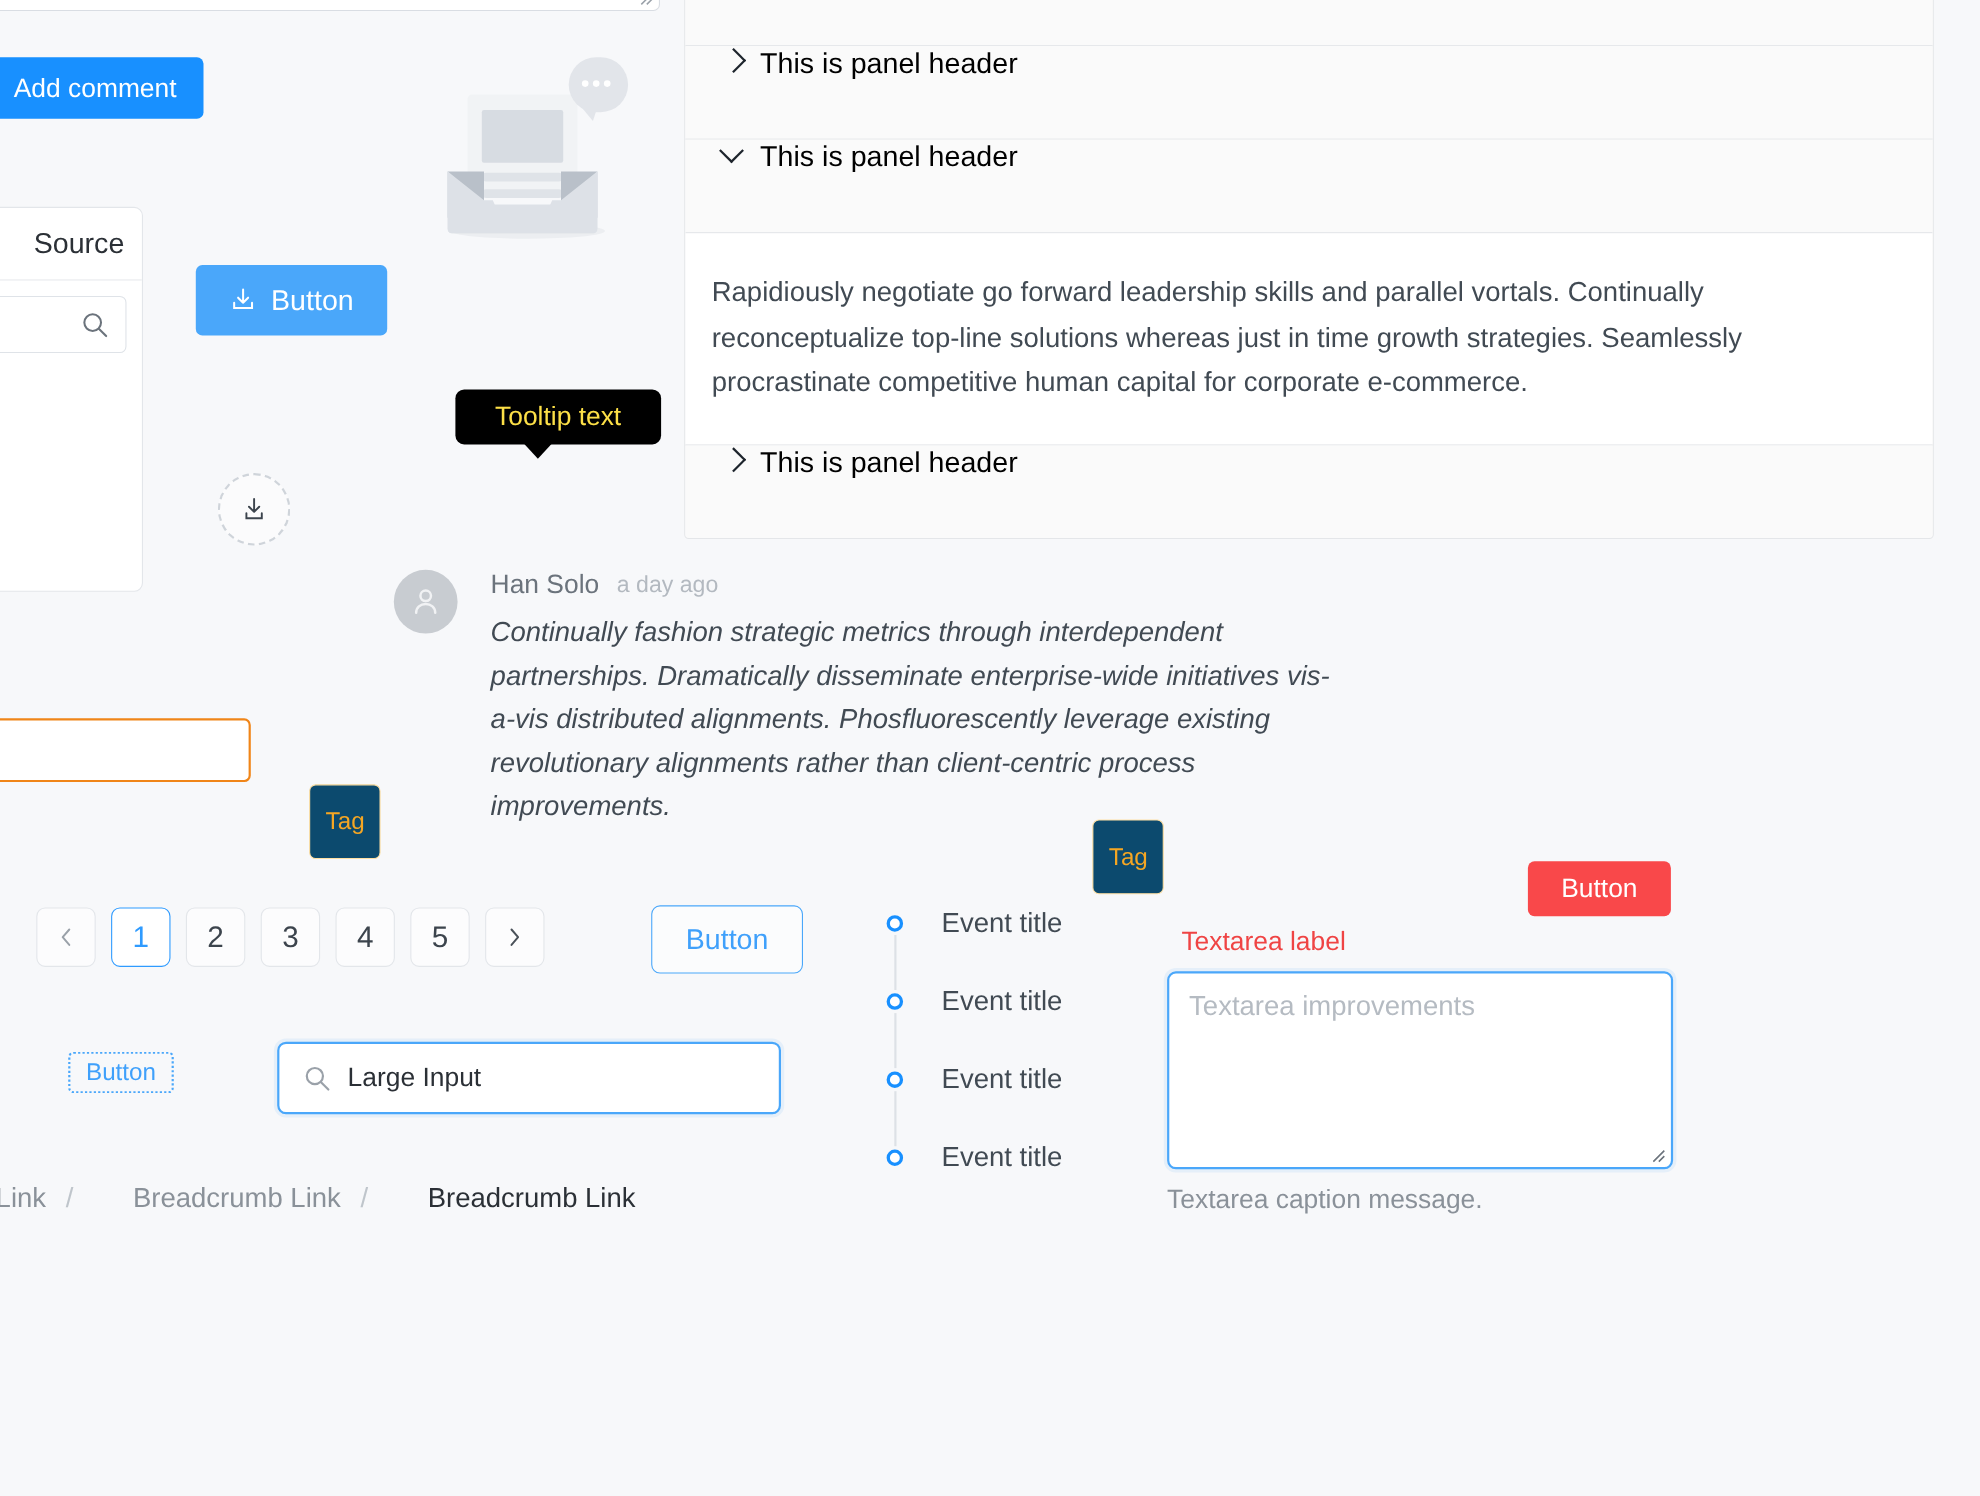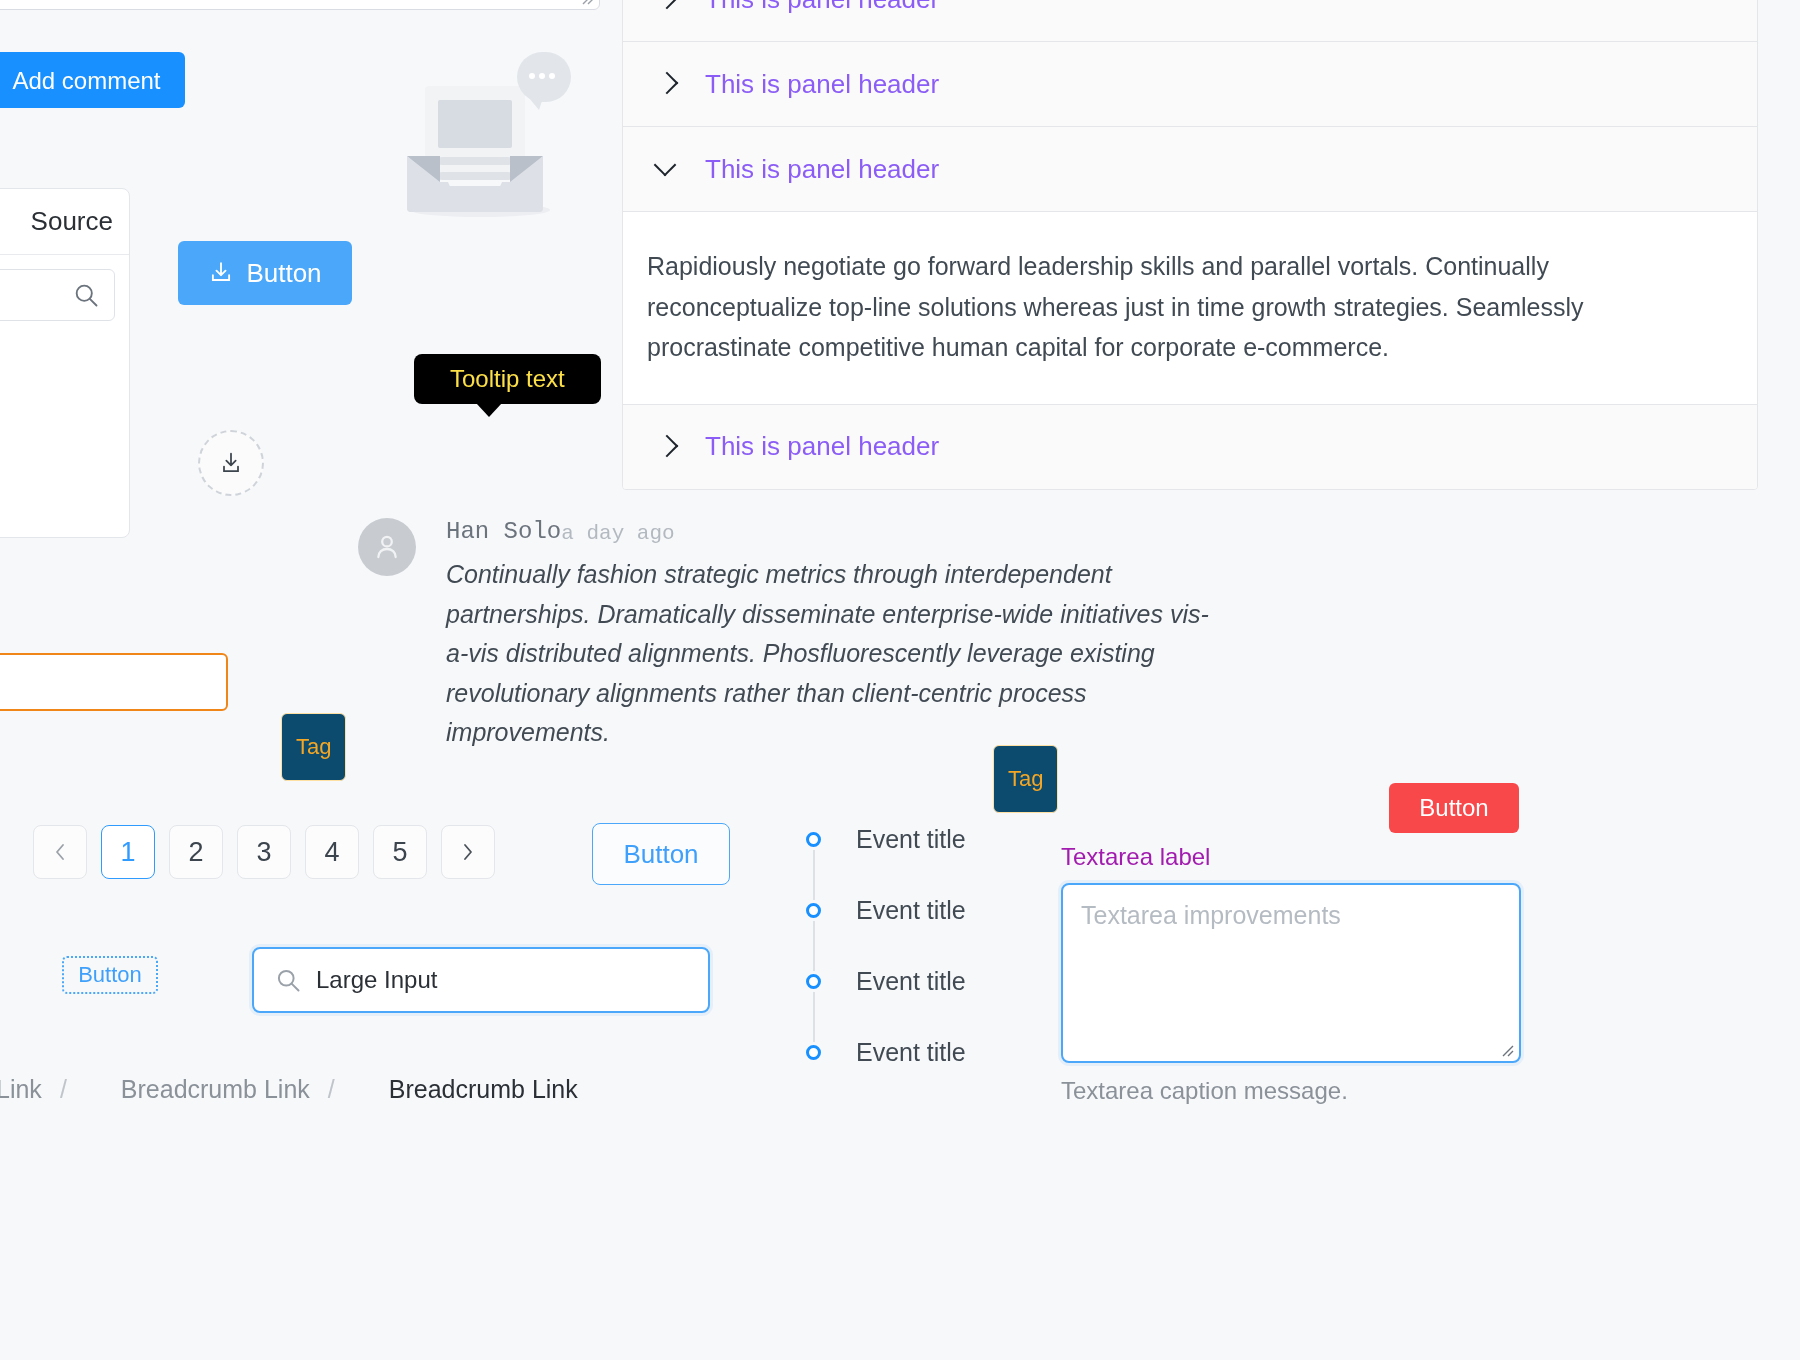--- a/index.html
+++ b/index.html
@@ -115,23 +115,23 @@
   .collapse {
     position: absolute; left: 622px; top: -44px;
     width: 1136px;
     border: 1px solid #e4e6e9;
     border-radius: 4px;
     background: #fafafa;
     overflow: hidden;
   }
   .collapse-item + .collapse-item { border-top: 1px solid #e4e6e9; }
   .collapse-head {
-    display: flex; align-items: center; gap: 30px;
+    display: flex; align-items: flex-start; gap: 16px;
     height: 84px; padding: 0 0 0 34px;
-    font-size: 26px; color: #8b5cf6; cursor: pointer;
+    font-size: 26px; color: #000000; cursor: pointer;
     background: #fafafa;
   }
   .chev { width: 18px; height: 28px; position: relative; flex: none; }
   .chev:before {
     content: ""; position: absolute; left: 2px; top: 5px;
     width: 14px; height: 14px;
     border-right: 2.5px solid #1d242c; border-bottom: 2.5px solid #1d242c;
     transform: rotate(-45deg);
   }
   .chev.down:before { transform: rotate(45deg); top: 2px; left: 0; }
@@ -141,21 +141,21 @@
     font-size: 25px; line-height: 1.62; color: #414a53;
   }
 
   
   .comment { position: absolute; left: 358px; top: 518px; width: 860px; display: flex; gap: 30px; }
   .avatar {
     width: 58px; height: 58px; border-radius: 50%;
     background: #c8ccd1; flex: none;
     display: flex; align-items: center; justify-content: center;
   }
-  .comment-meta { display: flex; align-items: flex-end; margin-bottom: 10px; font-family: Liberation Mono, monospace; }
+  .comment-meta { display: flex; align-items: center; gap: 16px; margin-bottom: 10px; }
   .comment-author { font-size: 24px; color: #6b737c; }
   .comment-time { font-size: 21px; color: #b3b9c0; }
   .comment-text { font-size: 25px; line-height: 1.58; color: #414a53; font-style: italic; }
 
   
   .input-warning {
     position: absolute; left: -40px; top: 653px;
     width: 268px; height: 58px;
     border: 2px solid #f08518; border-radius: 6px; background: #fff;
   }
@@ -239,21 +239,21 @@
   
   .btn-danger {
     position: absolute; left: 1389px; top: 783px;
     width: 130px; height: 50px;
     background: #f9484a; color: #fff; border: none;
     border-radius: 6px; font-size: 24px; cursor: pointer;
   }
 
   
   .ta-group { position: absolute; left: 1061px; top: 843px; width: 460px; }
-  .ta-label { font-size: 24px; color: #a21caf; margin-bottom: 12px; }
+  .ta-label { font-size: 24px; color: #ef4444; margin-bottom: 12px; margin-left: 13px; }
   .ta-box {
     width: 460px; height: 180px;
     border: 2px solid #4aa7fa; border-radius: 8px;
     background: #fff; position: relative;
     box-shadow: 0 0 0 3px rgba(74,167,250,.10);
     padding: 16px 18px;
   }
   .ta-placeholder { font-size: 25px; color: #b5bbc2; }
   .ta-caption { margin-top: 14px; font-size: 24px; color: #8a9199; }
 

